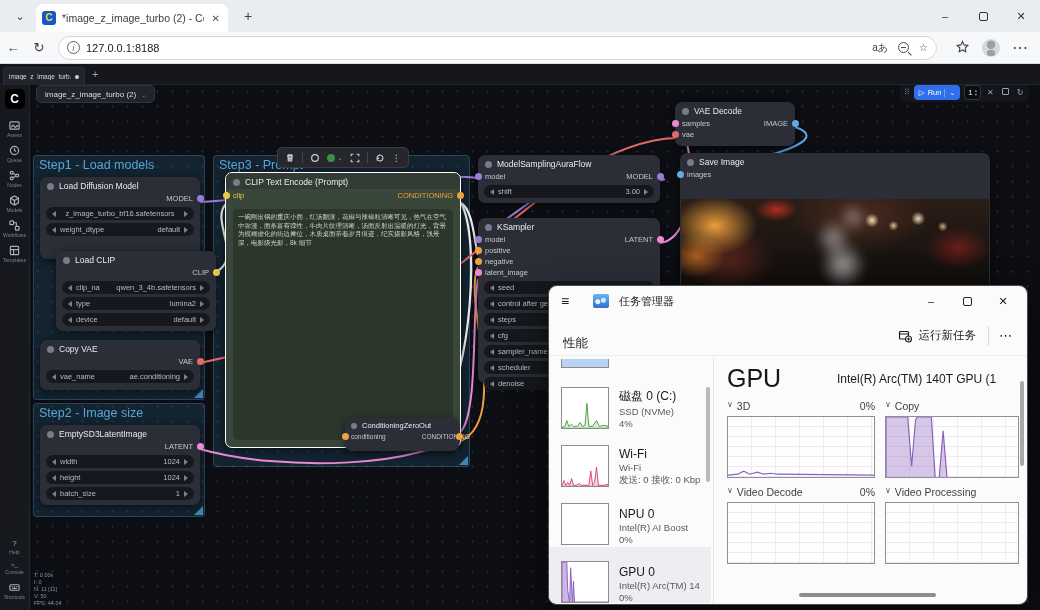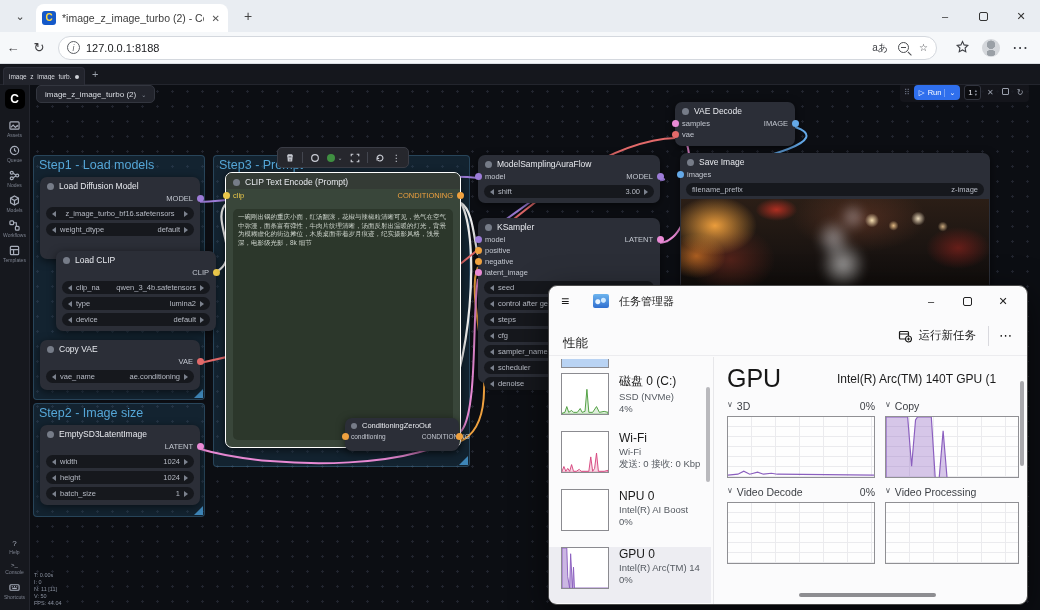--- a/index.html
+++ b/index.html
@@ -127,21 +127,21 @@
   .tm-title { font-size:11px; color:#1b1b1b; flex:1; }
   .tm-ctl { width:36px; height:26px; display:flex; align-items:center; justify-content:center; color:#222; font-size:11px; }
   .tm-max-box { width:9px; height:9px; border:1px solid #222; border-radius:2px; }
   .tm-toolbar { height:40px; display:flex; align-items:center; padding:0 14px; border-bottom:1px solid #ececef; }
   .tm-tab { font-size:12.5px; color:#1b1b1b; flex:1;margin-top:16px; }
   .tm-runtask { display:flex; align-items:center; gap:7px; font-size:11.5px; color:#1b1b1b; padding-right:12px; }
   .tm-runtask svg { width:14px; height:14px; stroke:#1b1b1b; fill:none; stroke-width:1.2; }
   .tm-toolbar-sep { width:1px; height:20px; background:#d9d9de; margin-right:10px; }
   .tm-more { font-size:13px; color:#1b1b1b; letter-spacing:1px; }
   .tm-list { position:absolute; left:0; top:71px; width:164px; bottom:0; }
-  .tm-item { position:absolute; left:0; width:162px; height:56px; display:flex; align-items:flex-start; padding-left:12px; gap:10px; }
+  .tm-item { position:absolute; left:0; width:162px; height:56px; display:flex; align-items:flex-end; padding-left:12px; gap:10px; }
   .tm-item.selected { background:#ededf2; }
   .tm-minigraph { width:48px; height:42px; border:1px solid #8b8b90; background:#fff; flex:none; position:relative; overflow:hidden; }
   .tm-minigraph svg { position:absolute; inset:0; }
   .tm-item-text { display:flex; flex-direction:column; gap:1px; overflow:hidden; }
   .tm-item-name { font-size:12px; color:#191919; white-space:nowrap; }
   .tm-item-sub, .tm-item-stat { font-size:9.5px; color:#555a61; white-space:nowrap; }
   .tm-partial-bar { position:absolute; left:12px; top:2px; width:48px; height:9px; border:1px solid #8b8b90; border-top:none; background:#b9d3f3; }
   .tm-list-scroll { position:absolute; left:157px; top:30px; width:4px; height:95px; background:#b9b9bd; border-radius:2px; }
   .tm-divider { position:absolute; left:164px; top:71px; width:1px; bottom:0; background:#e7e7ea; }
   .tm-main { position:absolute; left:178px; top:78px; right:10px; bottom:0; }
@@ -579,24 +579,20 @@
 
 <div class="node" style="left:680px;top:153px;width:310px;height:137px">
   <div class="node-header">
       <span class="collapse-dot"></span>
     <span class="node-title">Save Image</span>
     </div>
   <div class="slot-row">
       <span>images</span>
       <span class="dot dot-l c-image"></span>
     </div>
-  <div class="widget">
-    <span class="w-name">filename_prefix</span>
-    <span class="w-val">z-image</span>
-    </div>
   <div class="photo">
       <div class="smoke"></div>
     </div>
 </div>
 
 <div id="taskmgr">
   <div class="tm-titlebar">
     <span class="tm-hamburger">≡</span>
     <span class="tm-appicon"></span>
     <span class="tm-title">任务管理器</span>

